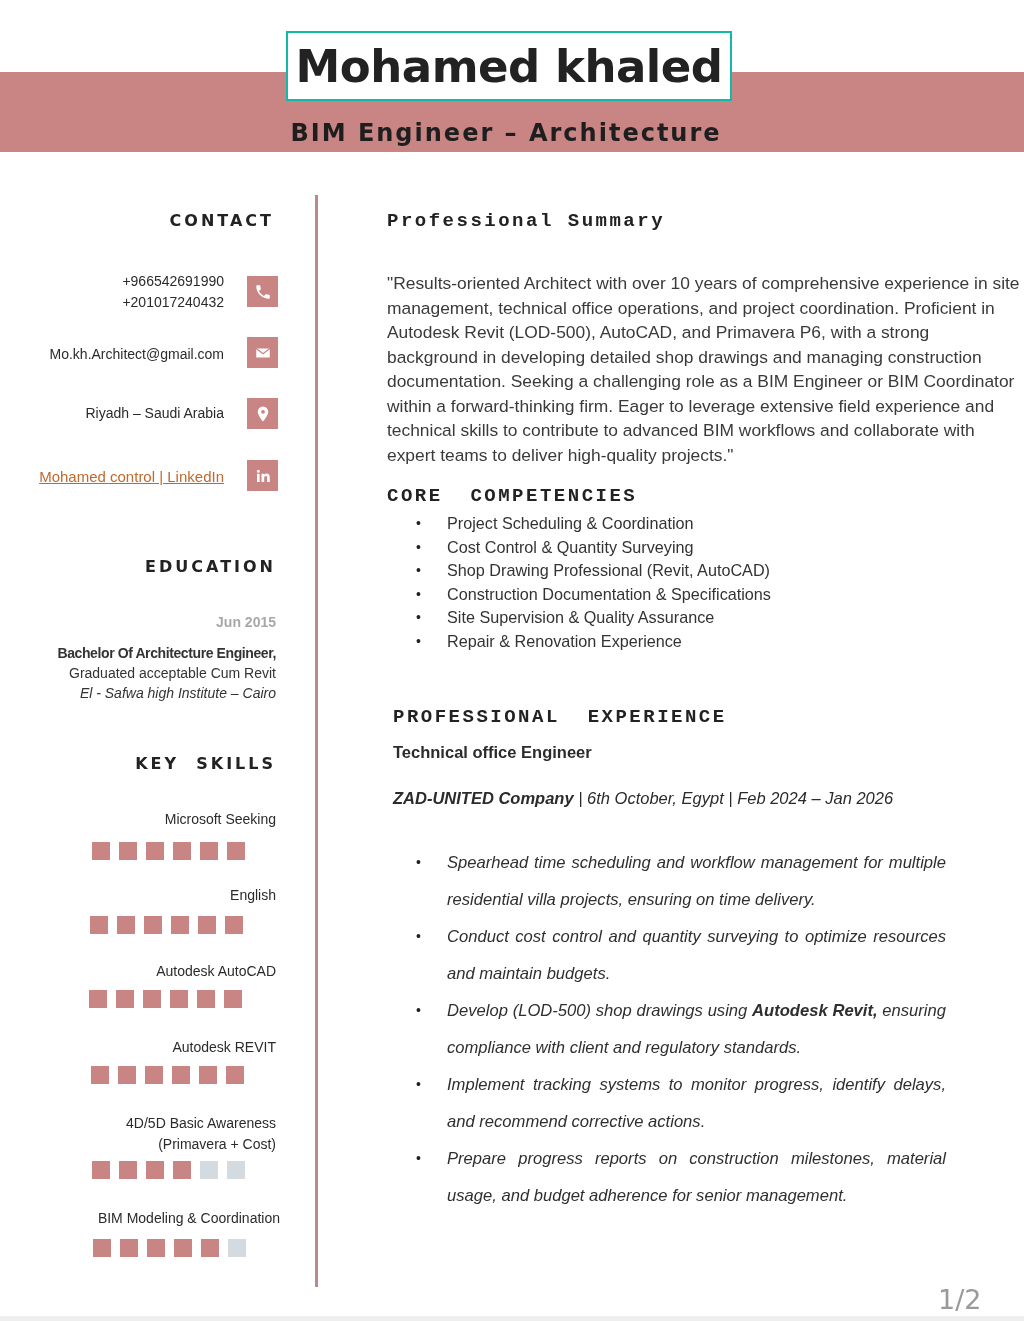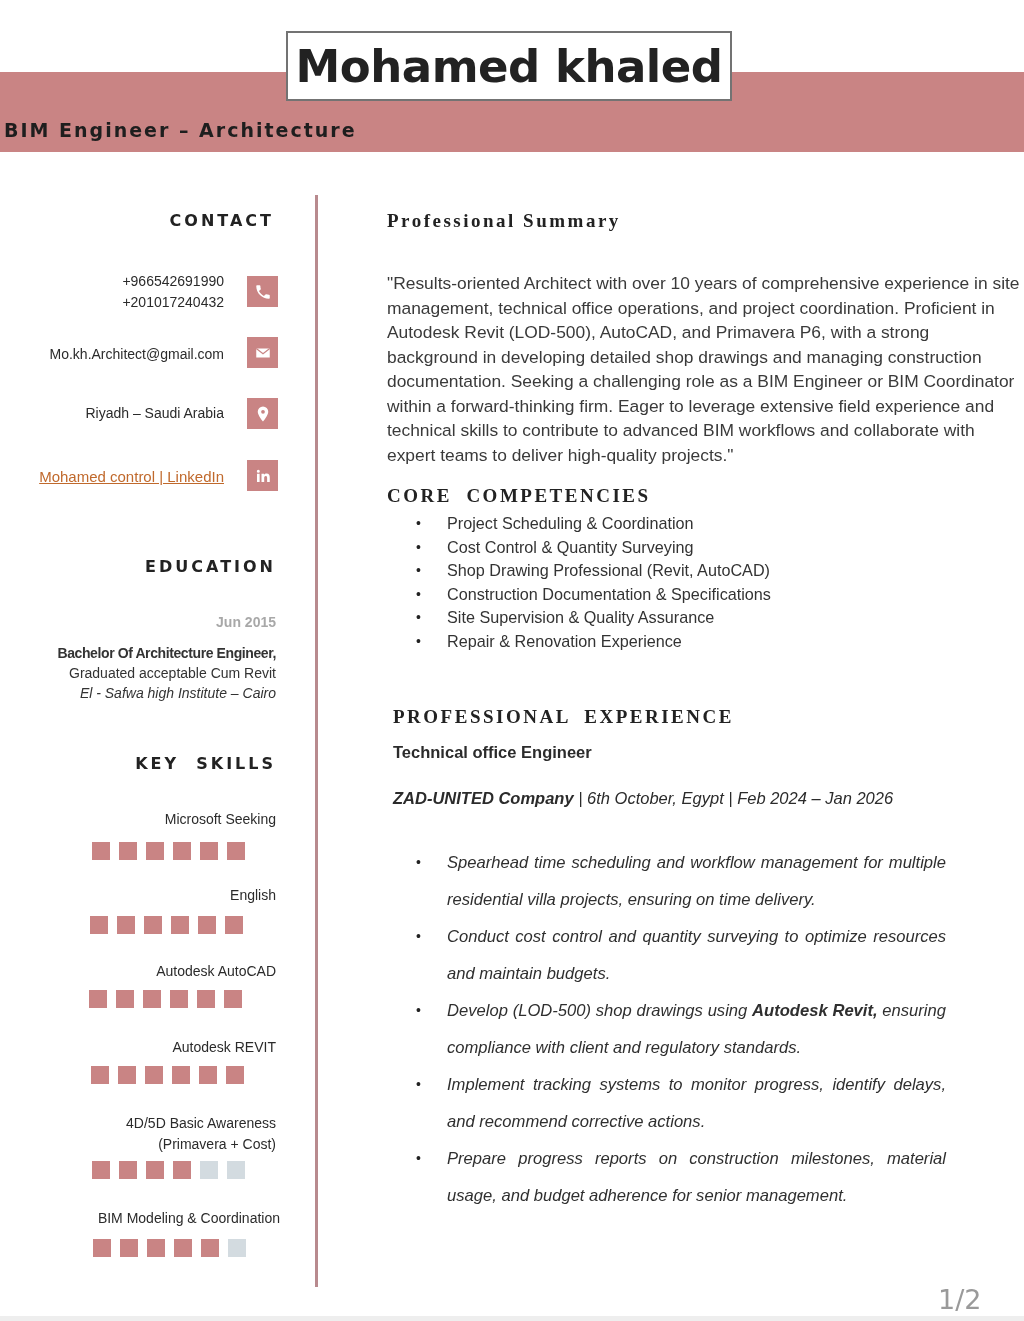--- a/index.html
+++ b/index.html
@@ -1,24 +1,24 @@
 <!DOCTYPE html>
 <html><head>
 <meta charset="utf-8">
 <style>
   html, body { margin: 0; padding: 0; background: #ffffff; }
   body { width: 1024px; height: 1321px; position: relative; overflow: hidden;
          font-family: "Liberation Sans", sans-serif; color: #2b2b2b; }
 
   .header-band { position: absolute; left: 0; top: 72px; width: 1024px; height: 80px; background: #c98484; }
   .name-box { position: absolute; left: 286px; top: 31px; width: 446px; height: 70px; background: #fff;
-              border: 2px solid #737373; box-sizing: border-box; display: flex; align-items: center; justify-content: center; }
+              border: 2px solid #14b8a6; box-sizing: border-box; display: flex; align-items: center; justify-content: center; }
   .name-box span { font-family: "DejaVu Sans", sans-serif; font-weight: bold; font-size: 45px; color: #222; letter-spacing: -0.5px; }
-  .subtitle { position: absolute; left: 0; width: 1008px; top: 119px; 
-              font-family: "DejaVu Sans", sans-serif; font-weight: bold; font-size: 19px; color: #1e1e1e; letter-spacing: 2px; }
+  .subtitle { position: absolute; left: 0; width: 1008px; top: 119px; text-align: center;
+              font-family: "DejaVu Sans", sans-serif; font-weight: bold; font-size: 24px; color: #1e1e1e; letter-spacing: 2px; }
   .subtitle span { margin-left: 4px; }
 
   .divider { position: absolute; left: 315px; top: 195px; width: 3px; height: 1092px; background: #b88a8e; }
 
   
   .left-heading { position: absolute; right: 750px; font-family: "DejaVu Sans", sans-serif; font-weight: bold;
                   font-size: 16px; letter-spacing: 3px; color: #222; text-align: right; white-space: nowrap; }
   .contact-row { position: absolute; right: 800px; text-align: right; font-size: 14px; color: #2b2b2b; line-height: 21px; white-space: nowrap; }
   .contact-row a { color: #c0692c; text-decoration: underline; font-size: 15px; }
   .c-icon { position: absolute; left: 247px; width: 31px; height: 31px; background: #c98484; display: flex; align-items: center; justify-content: center; }
@@ -28,21 +28,21 @@
   .edu-lines { position: absolute; right: 748px; top: 643px; text-align: right; font-size: 14px; line-height: 20px; color: #333; white-space: nowrap; }
   .edu-lines .deg { font-weight: bold; letter-spacing: -0.4px; }
   .edu-lines .inst { font-style: italic; }
 
   .skill-label { position: absolute; right: 748px; text-align: right; font-size: 14px; color: #2b2b2b; line-height: 21px; white-space: nowrap; }
   .skill-bar { position: absolute; left: 90px; display: flex; gap: 9px; }
   .skill-bar .sq { width: 18px; height: 18px; background: #c98484; }
   .skill-bar .sq.off { background: #d3dbe0; }
 
   
-  .r-heading { position: absolute; left: 387px; font-family: Liberation Serif, serif; font-weight: bold; font-size: 19px;
+  .r-heading { position: absolute; left: 387px; font-family: Liberation Mono, monospace; font-weight: bold; font-size: 19px;
                letter-spacing: 2.5px; color: #222; white-space: nowrap; }
   .summary { position: absolute; left: 387px; top: 271px; width: 636px; font-size: 17.4px; line-height: 24.5px; color: #3a3a3a; }
   .comp-list { position: absolute; left: 416px; top: 512px; margin: 0; padding: 0; list-style: none; }
   .comp-list li { font-size: 16.2px; line-height: 23.5px; color: #333; position: relative; padding-left: 31px; white-space: nowrap; }
   .comp-list li::before { content: "•"; position: absolute; left: 0; top: 0; color: #222; font-size: 14px; }
 
   .job-title { position: absolute; left: 393px; top: 743px; font-weight: bold; font-size: 16.5px; color: #2b2b2b; }
   .job-meta { position: absolute; left: 393px; top: 789px; font-size: 16.5px; font-style: italic; color: #2b2b2b; white-space: nowrap; }
   .job-meta b { font-weight: bold; }
   .exp-list { position: absolute; left: 416px; top: 844px; width: 530px; margin: 0; padding: 0; list-style: none; }

